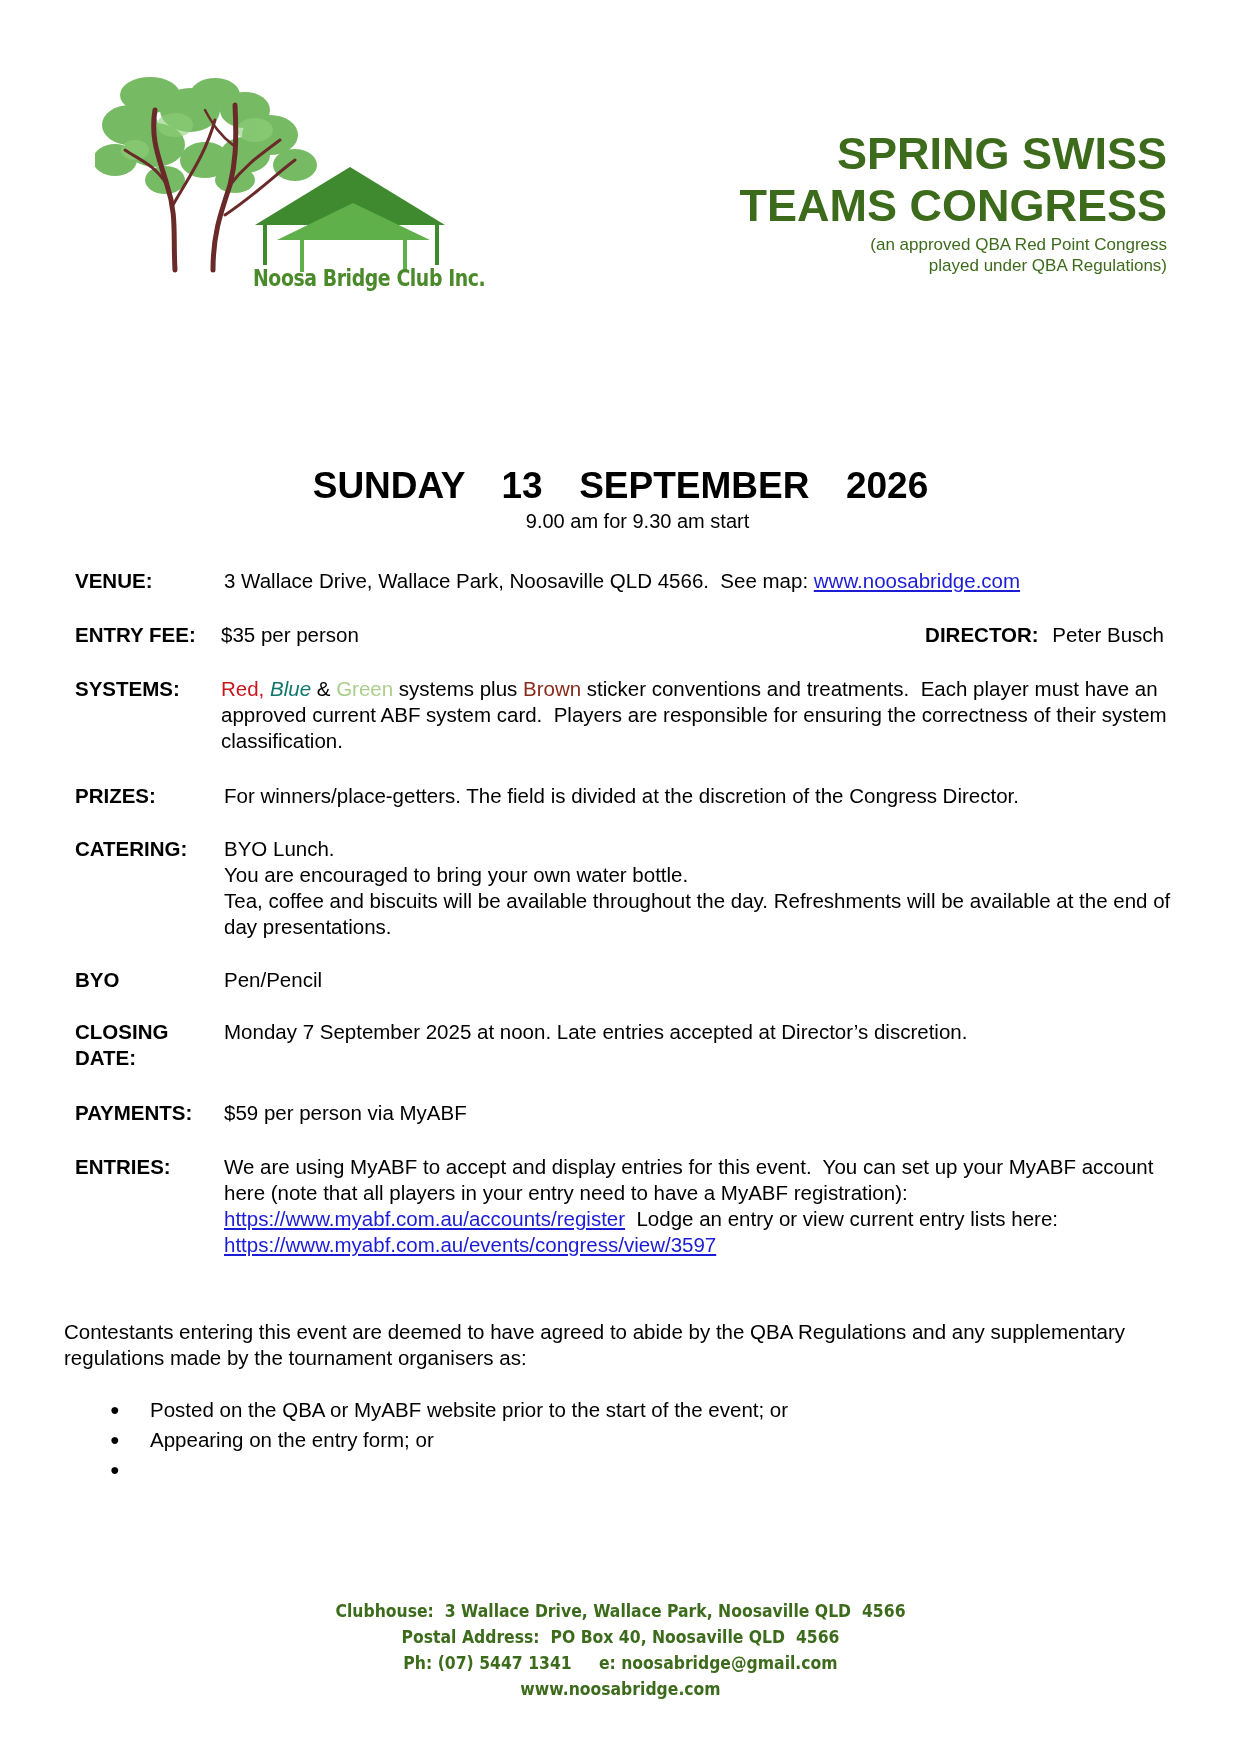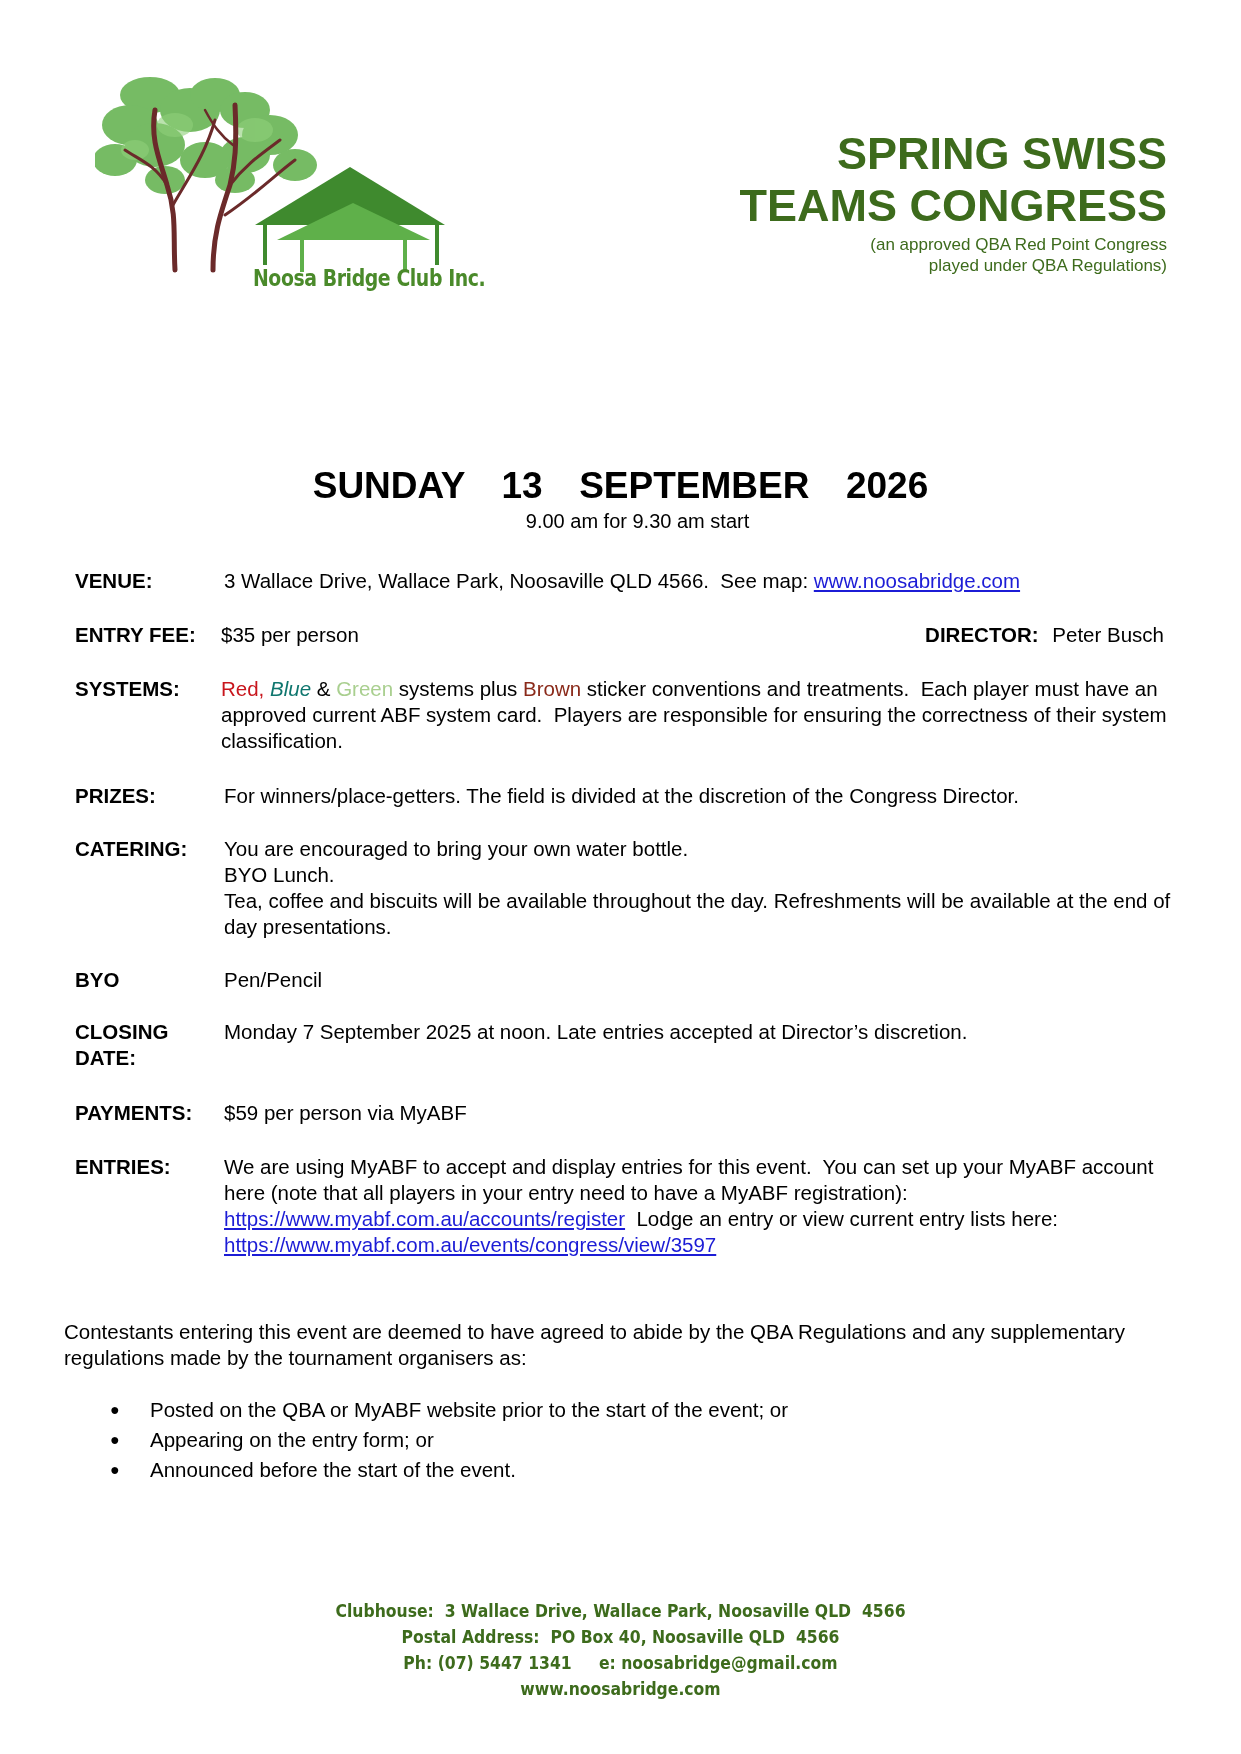--- a/index.html
+++ b/index.html
@@ -123,22 +123,22 @@
 </div>
 
 <div class="row" style="top:783px">
   <span class="label">PRIZES:</span>
   <div class="value"><span>For winners/place-getters.  The field is divided at the discretion of the Congress Director.</span></div>
 </div>
 
 <div class="row" style="top:836px">
   <span class="label">CATERING:</span>
   <div class="value">
+    <div>BYO Lunch.</div>
     <div>You are encouraged to bring your own water bottle.</div>
-    <div>BYO Lunch.</div>
     <div>Tea, coffee and biscuits will be available throughout the day.  Refreshments will be available at the end of day presentations.</div>
   </div>
 </div>
 
 <div class="row" style="top:967px">
   <span class="label">BYO</span>
   <div class="value"><span>Pen/Pencil</span></div>
 </div>
 
 <div class="row" style="top:1019px">
@@ -165,21 +165,20 @@
   <div class="bullet">
     <span class="bullet-dot">●</span>
     <span>Posted on the QBA or MyABF website prior to the start of the event; or</span>
   </div>
   <div class="bullet">
     <span class="bullet-dot">●</span>
     <span>Appearing on the entry form; or</span>
   </div>
   <div class="bullet">
     <span class="bullet-dot">●</span>
-    <span>Announced before the start of the event.</span>
   </div>
 </div>
 
 <div class="footer">
   <div class="footer-line">Clubhouse:  3 Wallace Drive, Wallace Park, Noosaville QLD  4566</div>
   <div class="footer-line">Postal Address:  PO Box 40, Noosaville QLD  4566</div>
   <div class="footer-line">Ph: (07) 5447 1341     e: noosabridge@gmail.com</div>
   <div class="footer-line">www.noosabridge.com</div>
 </div>
 

